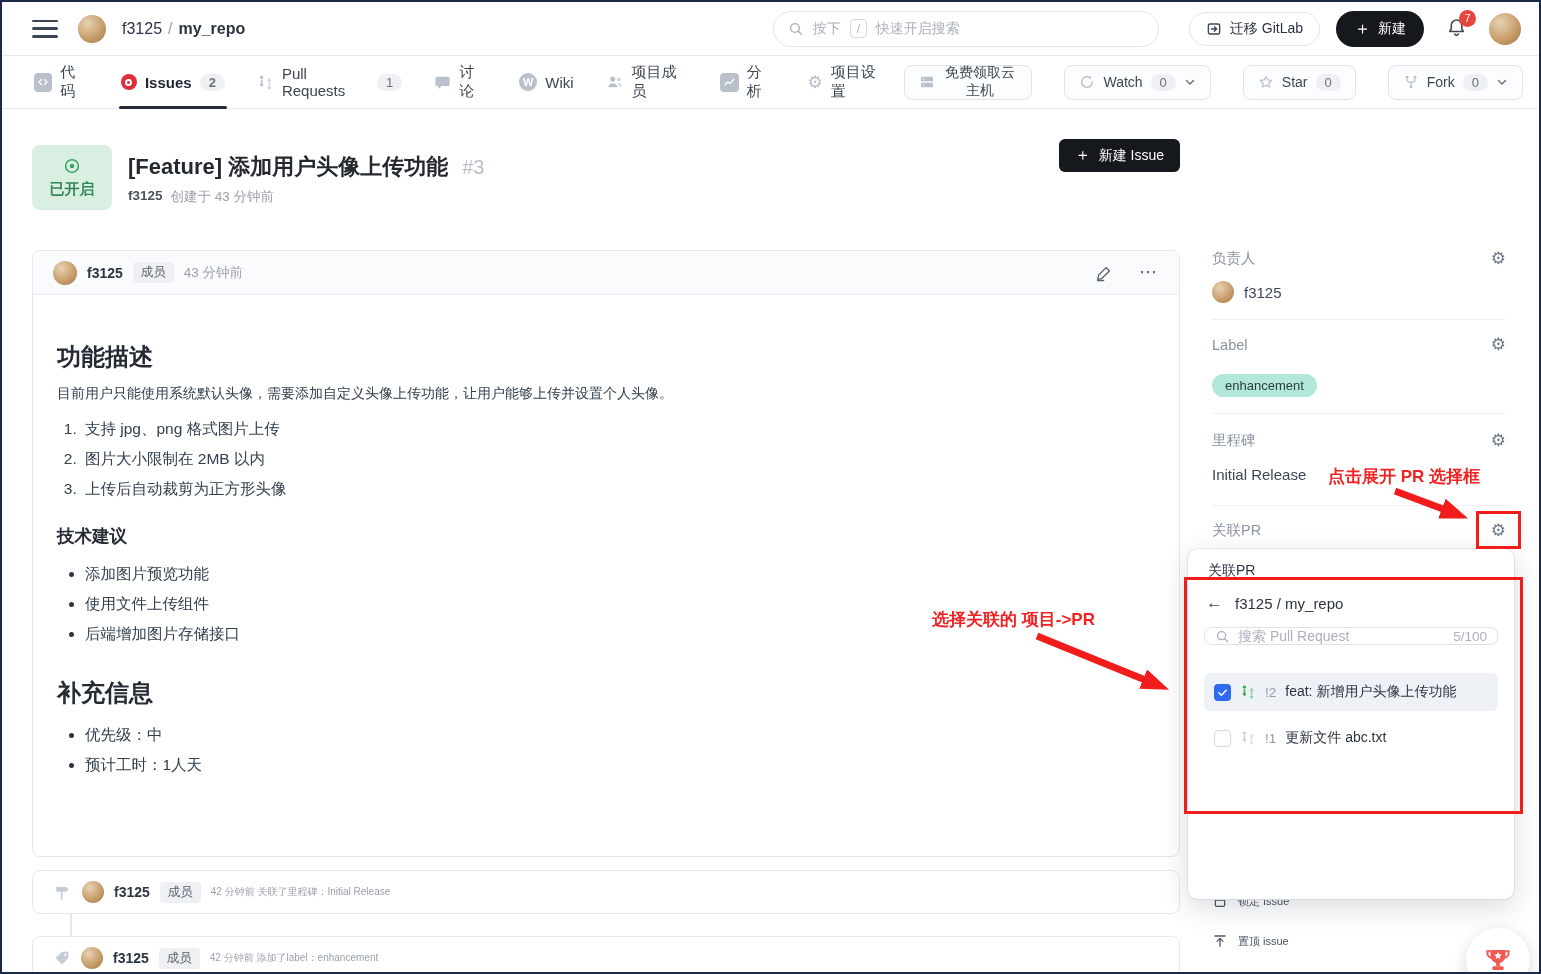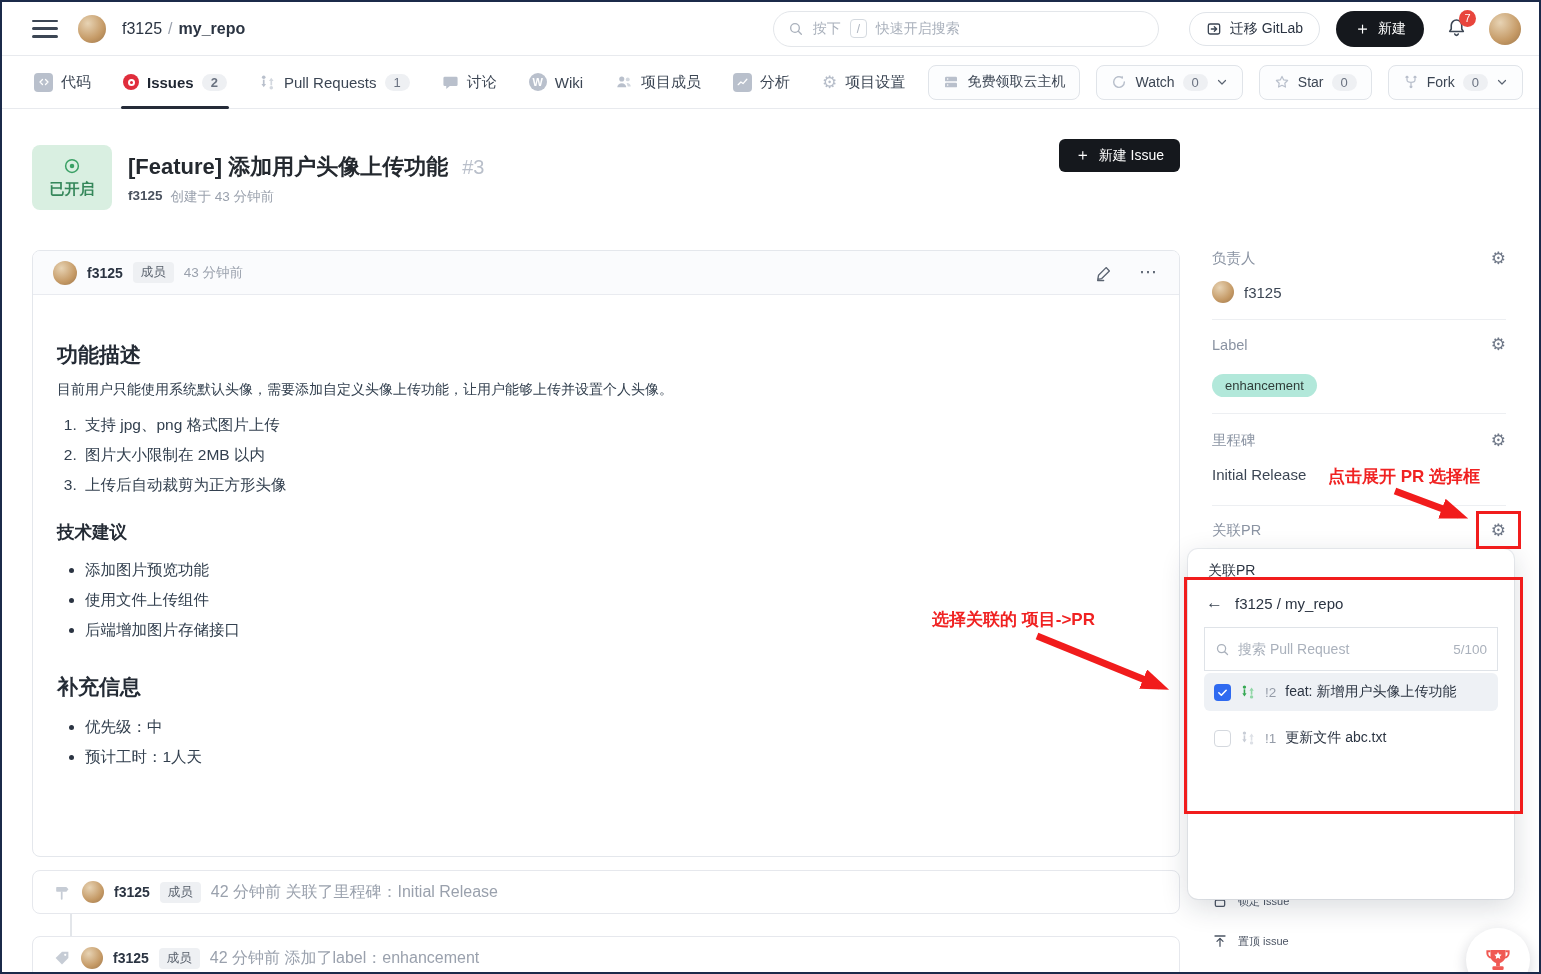--- a/index.html
+++ b/index.html
@@ -30,21 +30,21 @@
   .bell-wrap{position:relative;margin:0 22px 0 22px;cursor:pointer;}
   .badge-red{position:absolute;top:-7px;right:-9px;min-width:17px;height:17px;border-radius:9px;background:#e8453c;
     color:#fff;font-size:11px;display:flex;align-items:center;justify-content:center;padding:0 4px;}
   
   .tabbar{position:absolute;left:0;top:54px;right:0;height:53px;background:#fff;border-bottom:1px solid #e8eaee;
     display:flex;align-items:center;padding:0 16px;}
   .tab{height:53px;display:flex;align-items:center;gap:8px;padding:0 16px;font-size:15px;color:#3c4654;cursor:pointer;position:relative;}
   .tab.active{font-weight:bold;color:#1f2632;}
   .tab.active::after{content:"";position:absolute;left:14px;right:14px;bottom:0;height:3px;background:#252b38;border-radius:2px;}
   .count-pill{background:#eef0f3;color:#6a7280;border-radius:10px;font-size:13px;padding:1px 9px;}
-  .tab-actions{margin-left:auto;display:flex;gap:16px;align-items:center;}
+  .tab-actions{margin-left:auto;display:flex;gap:32px;align-items:center;}
   .btn-soft{height:35px;border:1px solid #e0e4e9;border-radius:8px;background:#fcfdfe;display:flex;align-items:center;
     gap:8px;padding:0 14px;font-size:14px;color:#3c4654;cursor:pointer;}
   .ico{display:inline-flex;align-items:center;justify-content:center;flex:none;}
   .sq-ico{width:19px;height:19px;border-radius:4px;background:#b9c0cc;color:#fff;display:inline-flex;align-items:center;justify-content:center;}
   .issues-dot{width:16px;height:16px;border-radius:50%;background:#e02d3c;display:inline-flex;align-items:center;justify-content:center;}
   .issues-dot i{width:7px;height:7px;border-radius:50%;border:2px solid #fff;display:block;}
   .wiki-ico{width:18px;height:18px;border-radius:50%;background:#b9c0cc;color:#fff;font-size:11px;font-weight:bold;
     display:inline-flex;align-items:center;justify-content:center;}
   .gear-glyph{color:#b6bdc9;font-size:17px;line-height:1;}
   
@@ -62,50 +62,50 @@
     display:flex;align-items:center;gap:8px;padding:0 16px;font-size:14px;cursor:pointer;border:none;}
   
   .comment-card{position:absolute;top:105px;left:0;width:1148px;height:607px;border:1px solid #e4e7ec;border-radius:8px;overflow:hidden;background:#fff;}
   .comment-head{height:44px;background:#fafbfd;border-bottom:1px solid #e9ebf0;display:flex;align-items:center;padding:0 20px;gap:10px;}
   .comment-head b{font-size:14px;color:#2b3442;}
   .role-badge{background:#eef0f3;color:#565e6a;font-size:12.5px;border-radius:4px;padding:2px 8px;}
   .c-time{color:#9aa1ad;font-size:13.5px;}
   .head-icons{margin-left:auto;display:flex;gap:26px;align-items:center;color:#5b6472;}
   .ellipsis{font-size:18px;letter-spacing:2px;color:#5b6472;cursor:pointer;line-height:0.4;}
   .comment-body{padding:2px 24px 0 24px;color:#2b3442;}
-  .comment-body h2{font-size:21px;color:#242b35;margin-top:44px;}
+  .comment-body h2{font-size:24px;color:#242b35;margin-top:44px;}
   .comment-body h3{font-size:17.5px;color:#242b35;margin-top:24px;}
   .comment-body p{font-size:14px;margin-top:12px;color:#33404f;}
   .comment-body ol{margin:16px 0 0 24px;font-size:15.5px;color:#33404f;}
   .comment-body ol li{margin-bottom:9px;padding-left:4px;}
   .ul-dot{list-style:none;margin:16px 0 0 8px;font-size:15.5px;color:#33404f;}
   .ul-dot li{margin-bottom:9px;position:relative;padding-left:20px;}
   .ul-dot li::before{content:"";position:absolute;left:4px;top:8px;width:5px;height:5px;border-radius:50%;background:#2b3442;}
   
   .timeline{position:absolute;top:725px;left:0;width:1148px;}
   .tl-card{height:44px;border:1px solid #e6e8ed;border-radius:8px;background:#fff;display:flex;align-items:center;gap:10px;padding:0 20px;}
   .tl-card b{font-size:14px;color:#2b3442;}
-  .tl-text{color:#9aa1ad;font-size:16px;}
+  .tl-text{color:#9aa1ad;font-size:10px;}
   .tl-connector{height:22px;margin-left:38px;border-left:2px solid #e3e6ea;width:0;}
   
   .sidebar{position:absolute;left:1210px;top:0;width:310px;height:974px;}
   .sb-row{position:absolute;left:0;width:294px;display:flex;align-items:center;}
   .sb-title{color:#8a93a2;font-size:14.5px;}
   .sb-gear{margin-left:auto;color:#6e7787;font-size:17px;cursor:pointer;line-height:1;}
   .sb-hr{position:absolute;left:0;width:294px;border-top:1px solid #edeff2;}
   .chip{border-radius:12px;background:#b2e8da;color:#2f3d39;font-size:13px;padding:4px 13px;}
   .sb-value{color:#3c4654;font-size:15px;}
   .sb-action{color:#4c5564;font-size:11px;display:flex;align-items:center;gap:10px;cursor:pointer;}
   
   .pr-panel{position:absolute;left:1186px;top:547px;width:326px;height:350px;background:#fff;border-radius:10px;
     box-shadow:0 8px 28px rgba(20,30,50,.16), 0 0 0 1px #eef0f3;z-index:5;}
   .pr-panel-title{position:absolute;left:20px;top:13px;font-size:14px;color:#2b3442;}
   .pr-breadcrumb{position:absolute;left:18px;top:44px;display:flex;align-items:center;gap:12px;font-size:15px;color:#2b3442;cursor:pointer;}
   .back-arrow{font-size:17px;color:#3c4654;}
-  .pr-search{position:absolute;left:16px;top:78px;width:294px;height:44px;border:1px solid #dfe3e8;border-radius:0;
+  .pr-search{position:absolute;left:16px;top:78px;width:294px;height:18px;border:1px solid #dfe3e8;border-radius:8px;
     display:flex;align-items:center;padding:0 10px;gap:8px;background:#fff;}
   .pr-search input{border:none;outline:none;flex:1;font-size:14px;color:#2b3442;min-width:0;background:transparent;font-family:inherit;}
   .pr-search input::placeholder{color:#aab1bc;}
   .pr-counter{color:#aab1bc;font-size:13.5px;}
   .pr-item{position:absolute;left:16px;width:294px;height:38px;border-radius:6px;display:flex;align-items:center;gap:9px;padding:0 10px;cursor:pointer;}
   .pr-item.selected{background:#eef1f5;}
   .cbx{width:17px;height:17px;border-radius:4px;flex:none;display:inline-flex;align-items:center;justify-content:center;}
   .cbx.checked{background:#2f6af0;}
   .cbx.empty{border:1.5px solid #d4d8de;background:#fff;}
   .pr-id{color:#959ca8;font-size:13.5px;}

